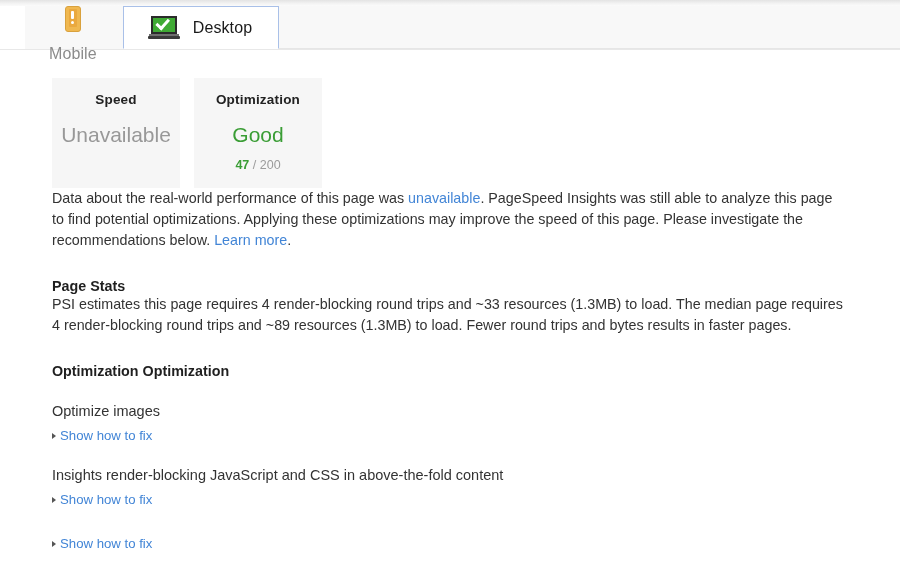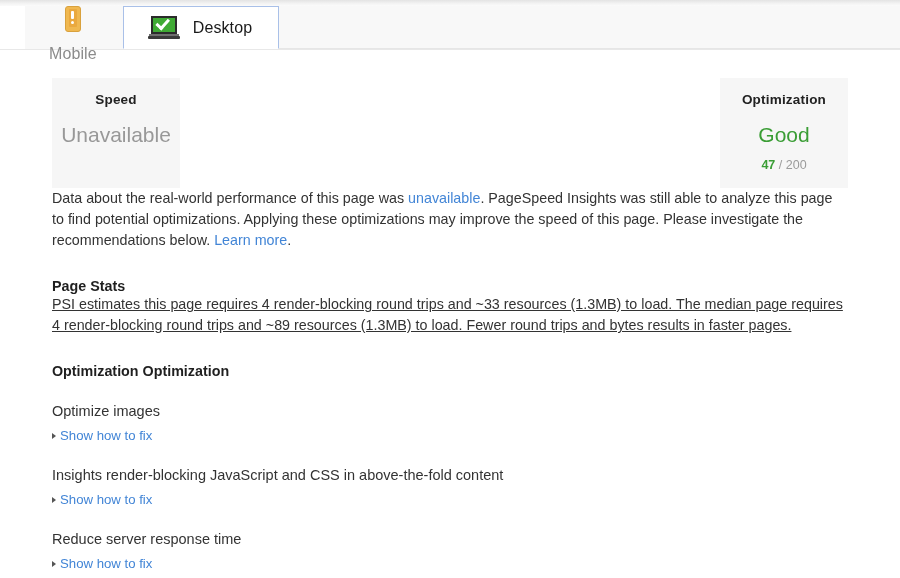--- a/index.html
+++ b/index.html
@@ -162,23 +162,22 @@
   }
 
   
   .content {
     padding: 0 52px;
   }
 
   
   .cards {
     display: flex;
-    gap: 30px;
+    gap: 14px;
     margin-top: 28px;
-    justify-content: space-between;
   }
   .card {
     width: 128px;
     background: #f6f6f6;
     padding: 14px 0 16px;
     text-align: center;
     box-sizing: border-box;
   }
   .card-title {
     font-size: 13.5px;
@@ -216,21 +215,21 @@
     color: #4285d6;
     text-decoration: none;
     cursor: pointer;
   }
   h2.section {
     font-size: 14.3px;
     font-weight: bold;
     color: #1f1f1f;
     margin: 27px 0 0 0;
   }
-  .stats-text { margin-top: 17px; text-decoration: underline; }
+  .stats-text { margin-top: 17px; }
 
   
   .suggestions { margin-top: 5px; }
   .suggestion { margin-top: 22px; }
   .suggestion-title {
     font-size: 14.5px;
     color: #333333;
     line-height: 20px;
   }
   .show-fix {
@@ -326,21 +325,20 @@
 
     <div class="suggestion">
       <div class="suggestion-title">Insights render-blocking JavaScript and CSS in above-the-fold content</div>
       <div class="show-fix">
         <span class="caret"></span>
         <span class="show-fix-label">Show how to fix</span>
       </div>
     </div>
 
     <div class="suggestion">
-      <div class="suggestion-title">Reduce server response time</div>
       <div class="show-fix">
         <span class="caret"></span>
         <span class="show-fix-label">Show how to fix</span>
       </div>
     </div>
 
   </div>
 </div>
 
 </body></html>

